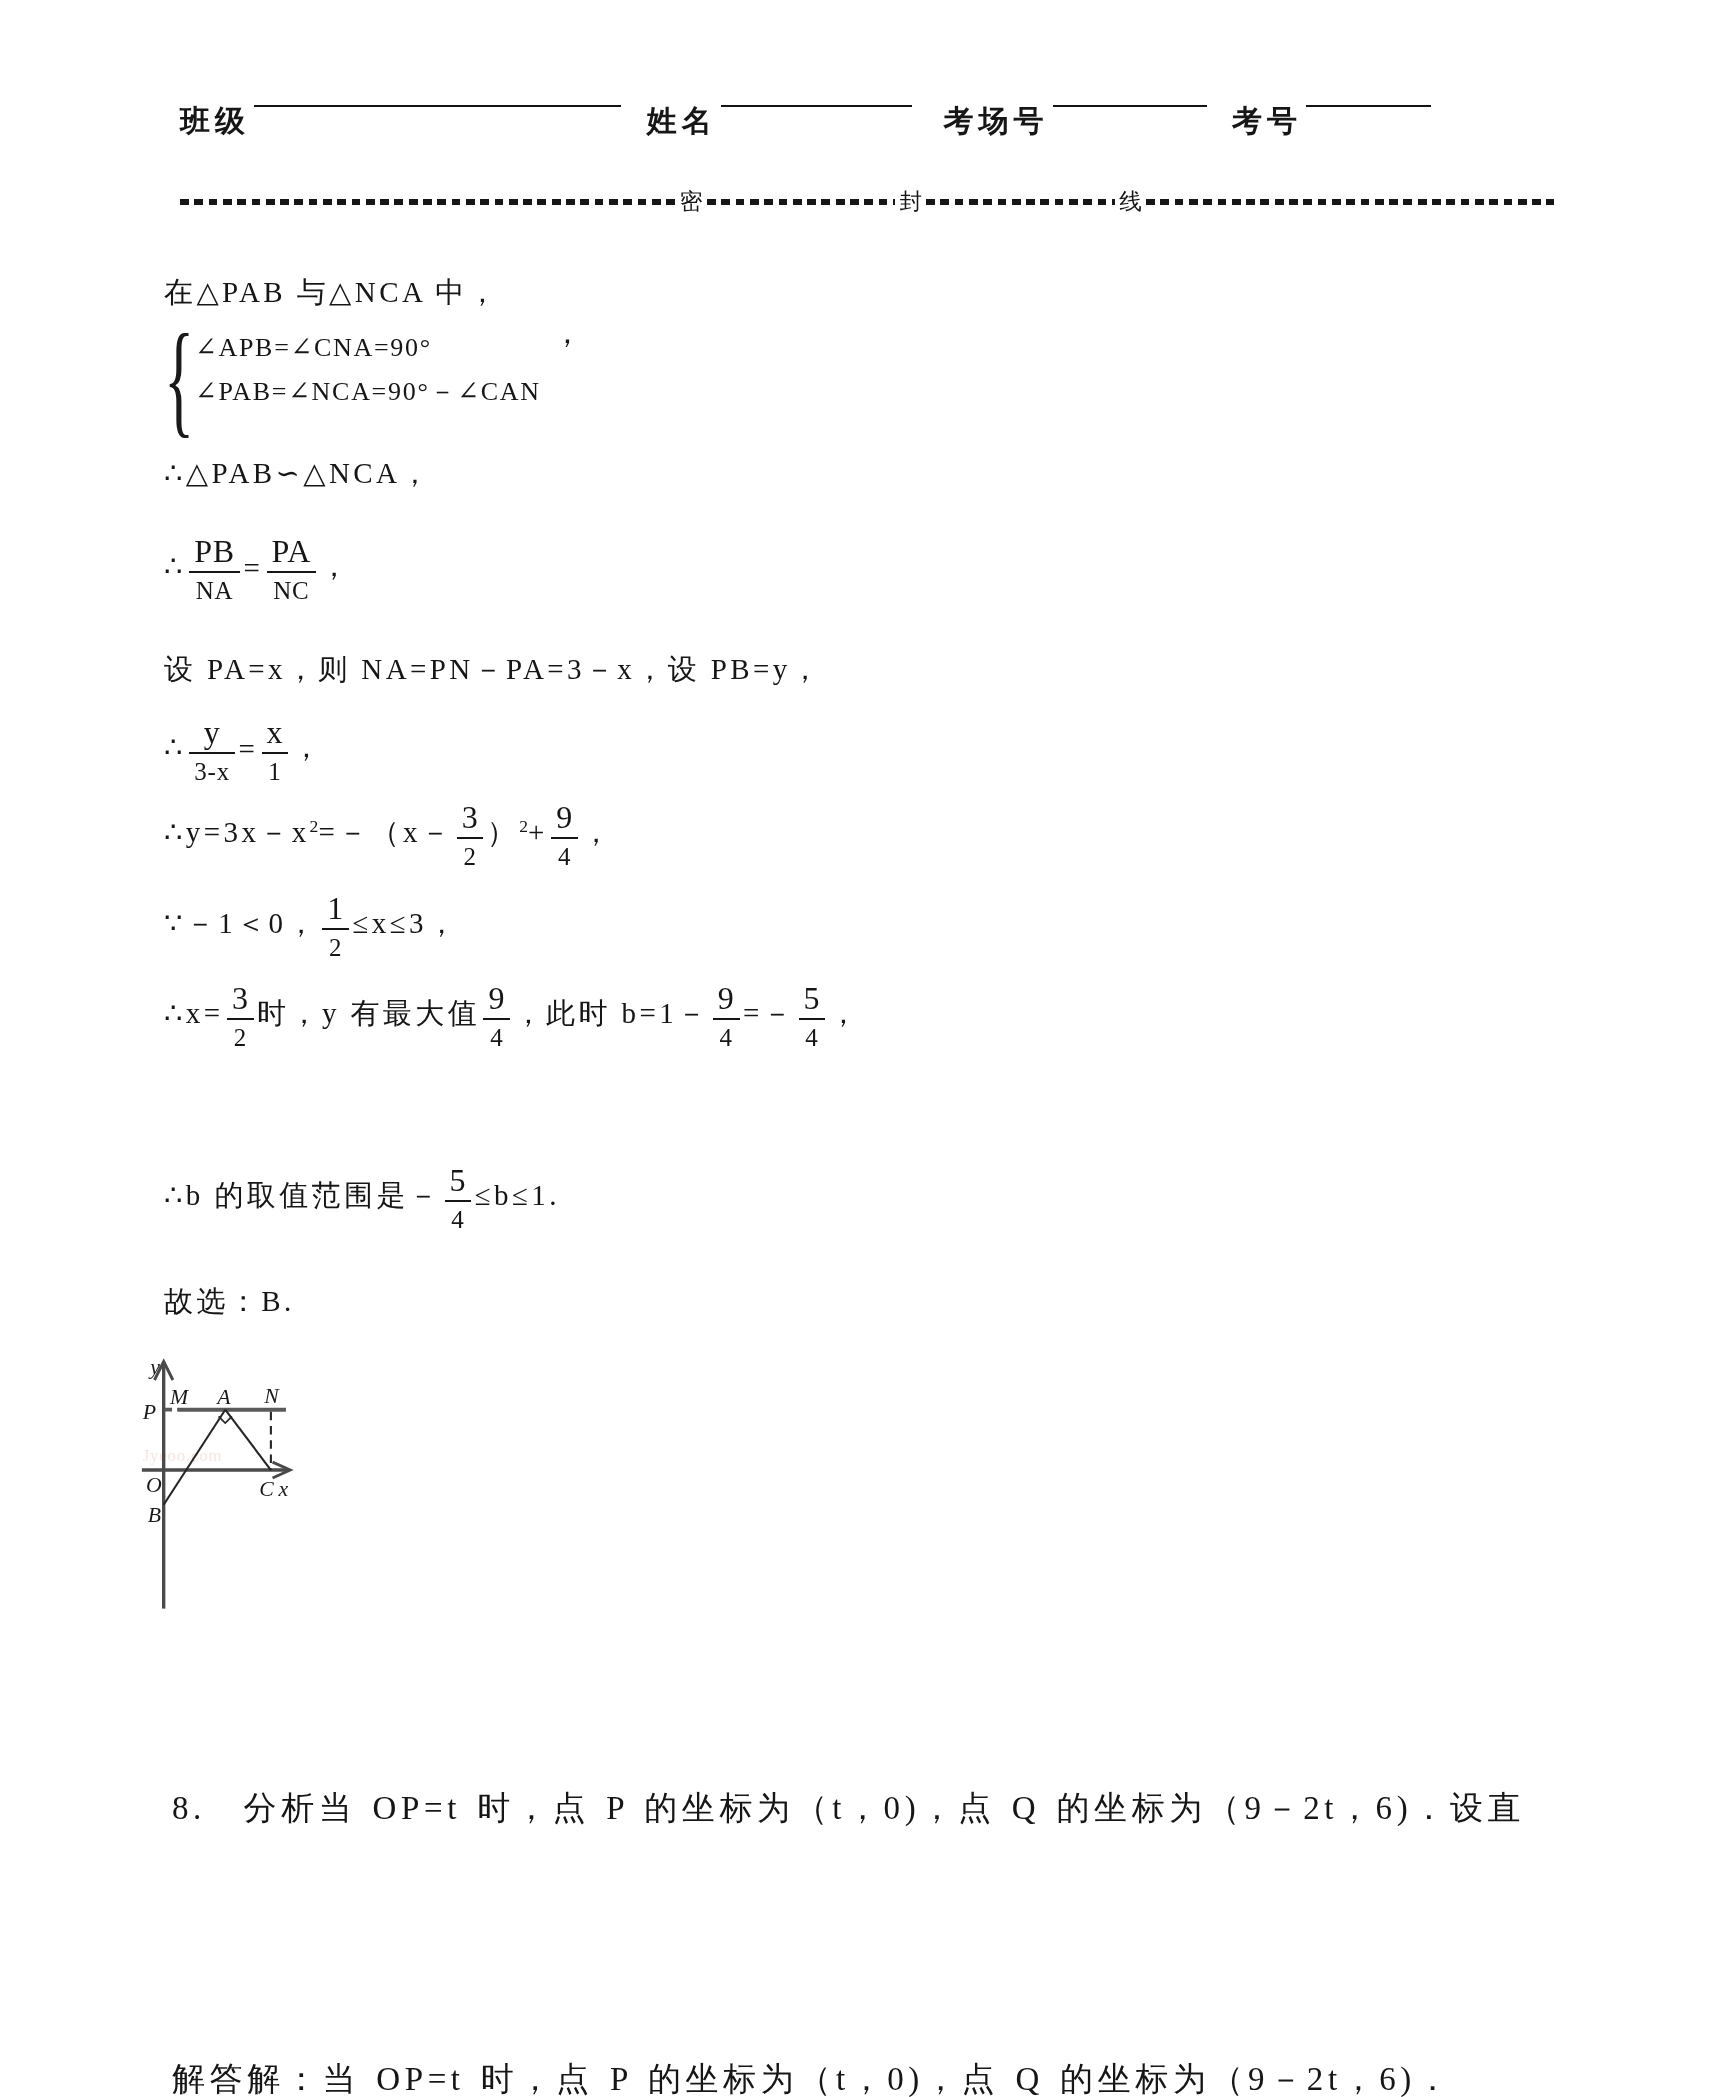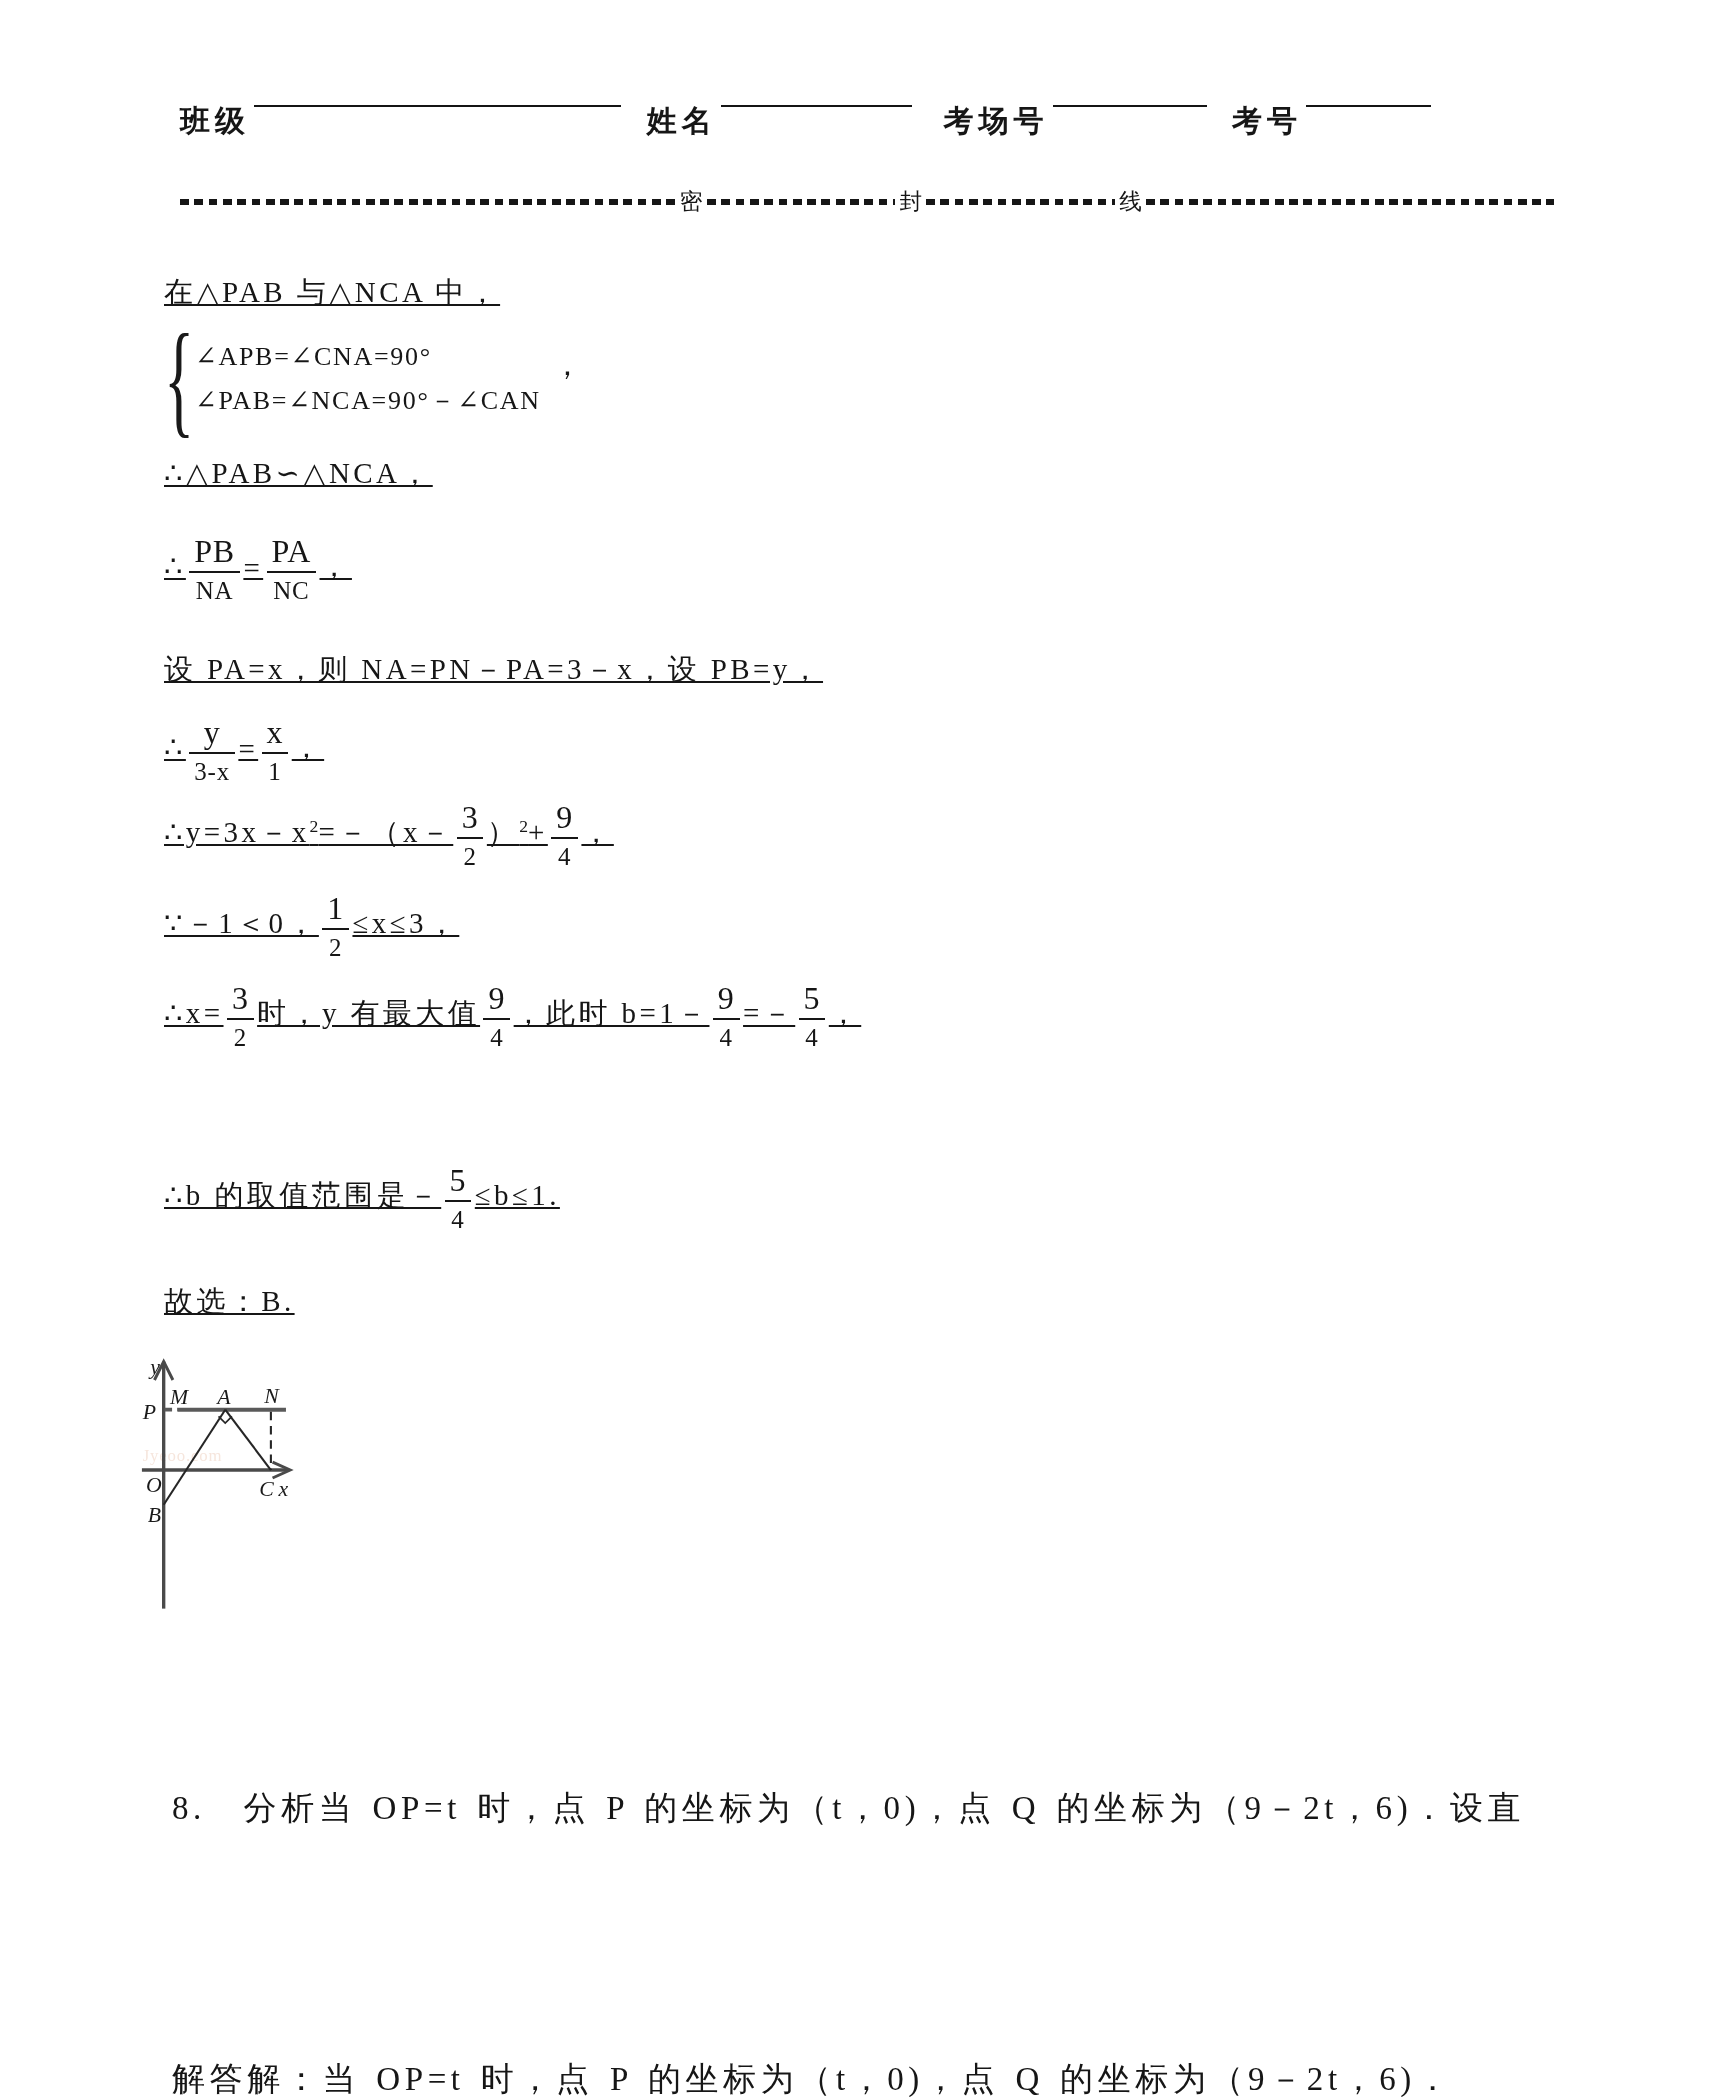--- a/index.html
+++ b/index.html
@@ -13,29 +13,29 @@
   .u1{width:367px}.u2{width:191px}.u3{width:154px}.u4{width:125px}
   .gapA{width:23px}.gapB{width:29px}.gapC{width:23px}
 
   
   .seal{position:absolute;top:187px;left:180px;right:180px;height:30px;display:flex;align-items:center;font-size:22.7px;}
   .dash{height:5.5px;background:repeating-linear-gradient(90deg,#161616 0 8.8px,transparent 8.8px 14.3px);}
   .d0{flex:1130 0 0}.d1{flex:430 0 0}.d2{flex:430 0 0}.d3{flex:930 0 0}
   .seal .ch{margin:0 4.2px;line-height:1;}
 
   
-  .s-line{position:absolute;left:164px;font-size:29px;letter-spacing:3.4px;white-space:pre;line-height:39px;text-decoration:underline;}
+  .s-line{position:absolute;left:164px;font-size:29px;letter-spacing:3.4px;white-space:pre;line-height:39px;}
   .frac{display:inline-block;vertical-align:middle;text-align:center;margin:0 3.4px;letter-spacing:0.8px;}
   .frac .num{display:block;padding:0.8px 5px 4.2px;border-bottom:2.1px solid #161616;line-height:1;font-size:32px;}
   .frac .den{display:block;padding:5px 5px 0.8px;line-height:1;font-size:25px;}
   .vmid{vertical-align:middle;}
   .sup{font-size:17.6px;position:relative;top:-0.55em;letter-spacing:0;}
 
   
-  .cases{position:absolute;left:164px;top:326px;display:flex;align-items:center;font-size:26px;letter-spacing:1.7px;}
+  .cases{position:absolute;left:164px;top:326px;display:flex;font-size:26px;letter-spacing:1.7px;}
   .brace{display:inline-block;width:31px;font-size:126px;line-height:105px;transform:scaleX(0.5);transform-origin:left center;color:#1a1a1a;}
   .brace::before{content:"{";}
   .case-rows div{line-height:44px;white-space:pre;}
   .cases .tail{font-size:30px;margin-left:11.7px;transform:translateY(-12.6px);}
 
   
   .fig{position:absolute;left:126px;top:1349px;}
   .fig text{font-size:52px;font-style:italic;fill:#1a1a1a;font-family:"Liberation Serif","DejaVu Serif",serif;}
   .fig .wmx{font-style:normal;fill:#f6e6dd;font-size:40px;letter-spacing:2px;}
 

